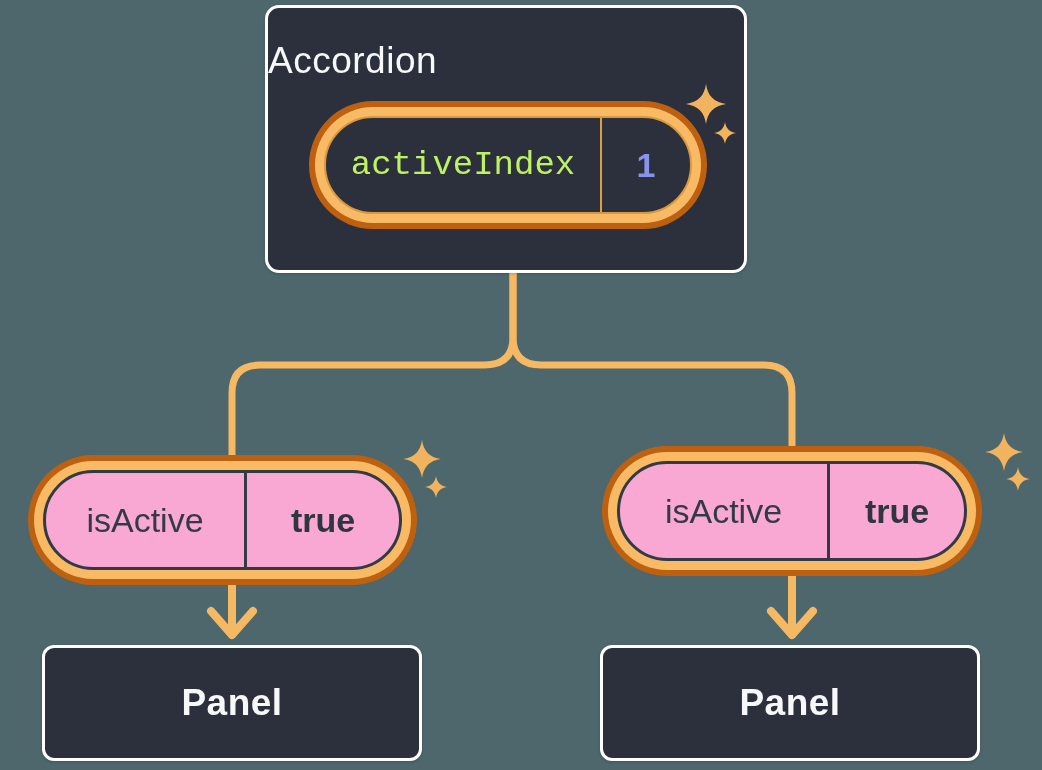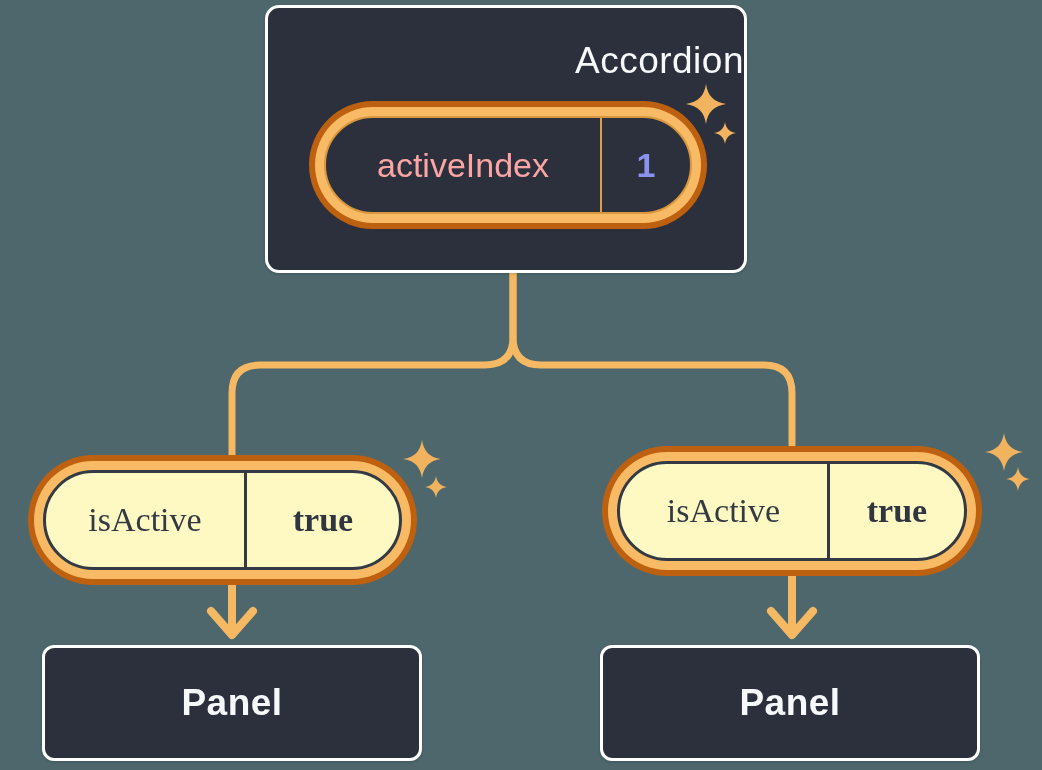--- a/index.html
+++ b/index.html
@@ -30,21 +30,21 @@
   .comp-box {
     background: #2b303c;
     border: 3px solid #ffffff;
     border-radius: 14px;
     box-shadow: 0 1px 3px rgba(0,0,0,0.18);
   }
   .accordion-box { left: 265px; top: 5px; width: 482px; height: 268px; }
   .accordion-title {
     position: absolute;
     left: 0; right: 0; top: 32px;
-    text-align: right;
+    text-align: left;
     color: #f7f8fa;
     font-size: 37px;
     font-weight: 500;
     letter-spacing: 0.5px;
   }
 
   .panel-box {
     display: flex;
     align-items: center;
     justify-content: center;
@@ -87,30 +87,30 @@
   .pill-name { flex: 1; }
   .pill-value { font-weight: 700; }
 
   
   .state-pill { left: 309px; top: 101px; width: 398px; height: 128px; }
   .state-pill .pill-core {
     background: #2b303c;
     border: 2px solid #d9973f;
   }
   .state-pill .pill-name {
-    color: #fca5a5;
+    color: #bef264;
     border-right: 2px solid #dd9f45;
+    font-family: Liberation Mono, monospace;
   }
   .state-pill .pill-value { color: #8a93ec; width: 88px; }
 
   
   .prop-pill .pill-core {
-    background: #fef9c3;
+    background: #f9a8d4;
     border: 3px solid #333a44;
-    font-family: Liberation Serif, serif;
   }
   .prop-pill .pill-name {
     color: #333a44;
     border-right: 3px solid #333a44;
   }
   .prop-pill .pill-value { color: #2f3640; }
   .prop-pill-left  { left: 28px;  top: 455px; width: 389px; height: 130px; }
   .prop-pill-left .pill-value  { width: 152px; }
   .prop-pill-right { left: 602px; top: 446px; width: 380px; height: 130px; }
   .prop-pill-right .pill-value { width: 134px; }

